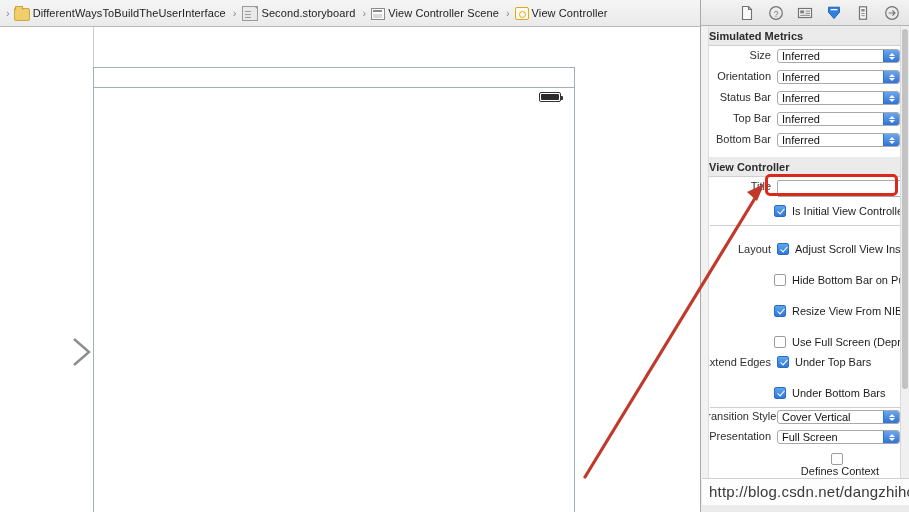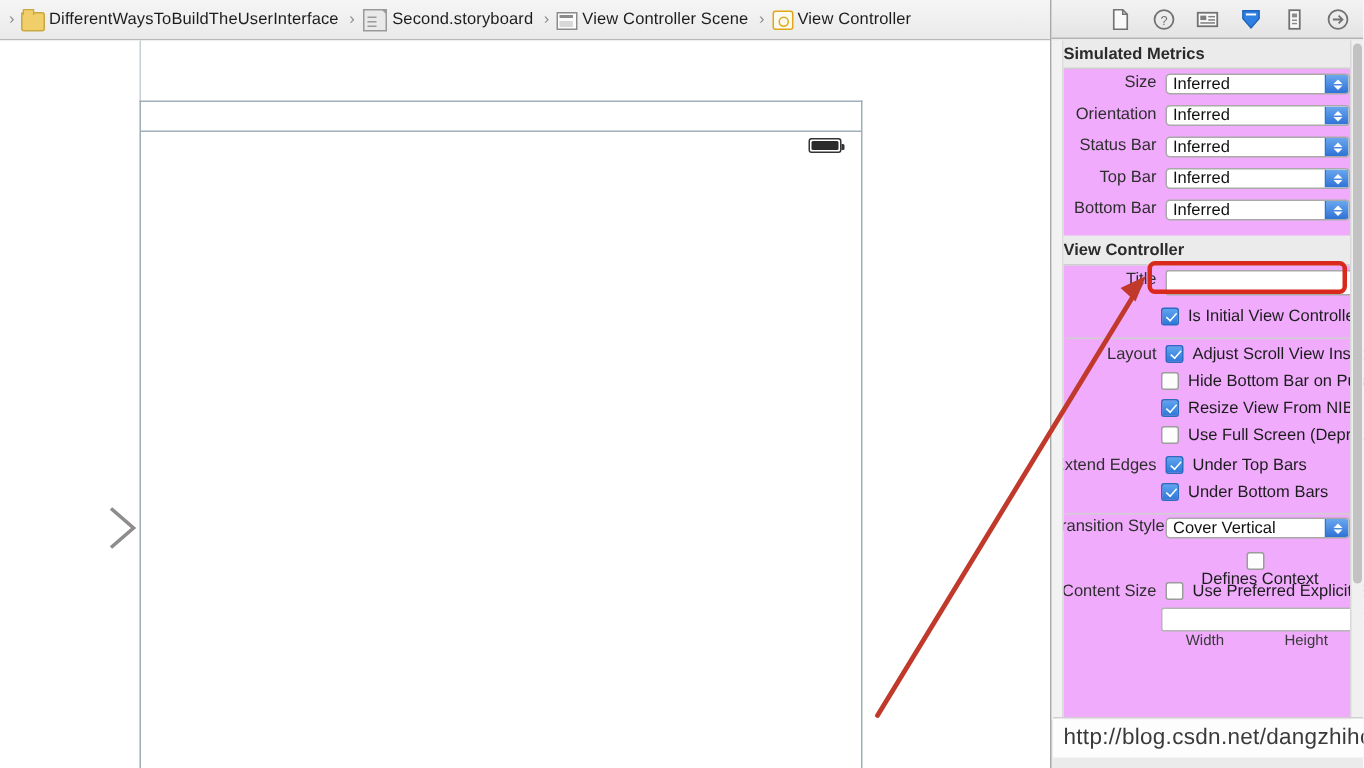--- a/index.html
+++ b/index.html
@@ -325,21 +325,21 @@
     width: 16px; height: 16px;
     position: relative;
     opacity: 0.72;
   }
   .tb-icon.sel { opacity: 1; }
 
   .insp-body {
     position: absolute;
     left: 0; top: 26px;
     right: 0; bottom: 32px;
-    background: #f0abfc;
+    background: #ffffff;
     overflow: hidden;
   }
 
   .section-head {
     font-size: 11px;
     font-weight: bold;
     color: #2b2b2b;
     padding: 4px 0 3px 8px;
     border-bottom: 1px solid #cfcfcf;
     background: #ebebeb;
@@ -410,21 +410,21 @@
     padding-left: 3px;
     color: #111;
     line-height: 15px;
   }
 
   
   .cbrow {
     display: flex;
     align-items: center;
     height: 16px;
-    margin-top: 2px;
+    margin-top: 15px;
     padding-right: 9px;
   }
   .cbox {
     width: 12px; height: 12px;
     border: 1px solid #9c9c9c;
     border-radius: 2px;
     background: #fdfdfd;
     box-sizing: border-box;
     flex: 0 0 12px;
     position: relative;
@@ -759,20 +759,30 @@
         <div class="rlabel">Transition Style</div>
         <div class="popup">
           <span>Cover Vertical</span>
           <span class="arrows">
               <span class="up"></span>
               <span class="dn"></span>
             </span>
         </div>
       </div>
 
+      <div class="row tight">
+        <div class="rlabel">Presentation</div>
+        <div class="popup">
+          <span>Full Screen</span>
+          <span class="arrows">
+              <span class="up"></span>
+              <span class="dn"></span>
+            </span>
+        </div>
+      </div>
 
       <div class="cbrow" style="padding-left:73px; margin-top:5px;flex-direction:column;">
         <span class="cbox"></span>
         <span class="cblabel">Defines Context</span>
       </div>
 
       <div class="cbrow">
         <span class="rlabel">Content Size</span>
         <span class="cbox"></span>
         <span class="cblabel">Use Preferred Explicit Size</span>

